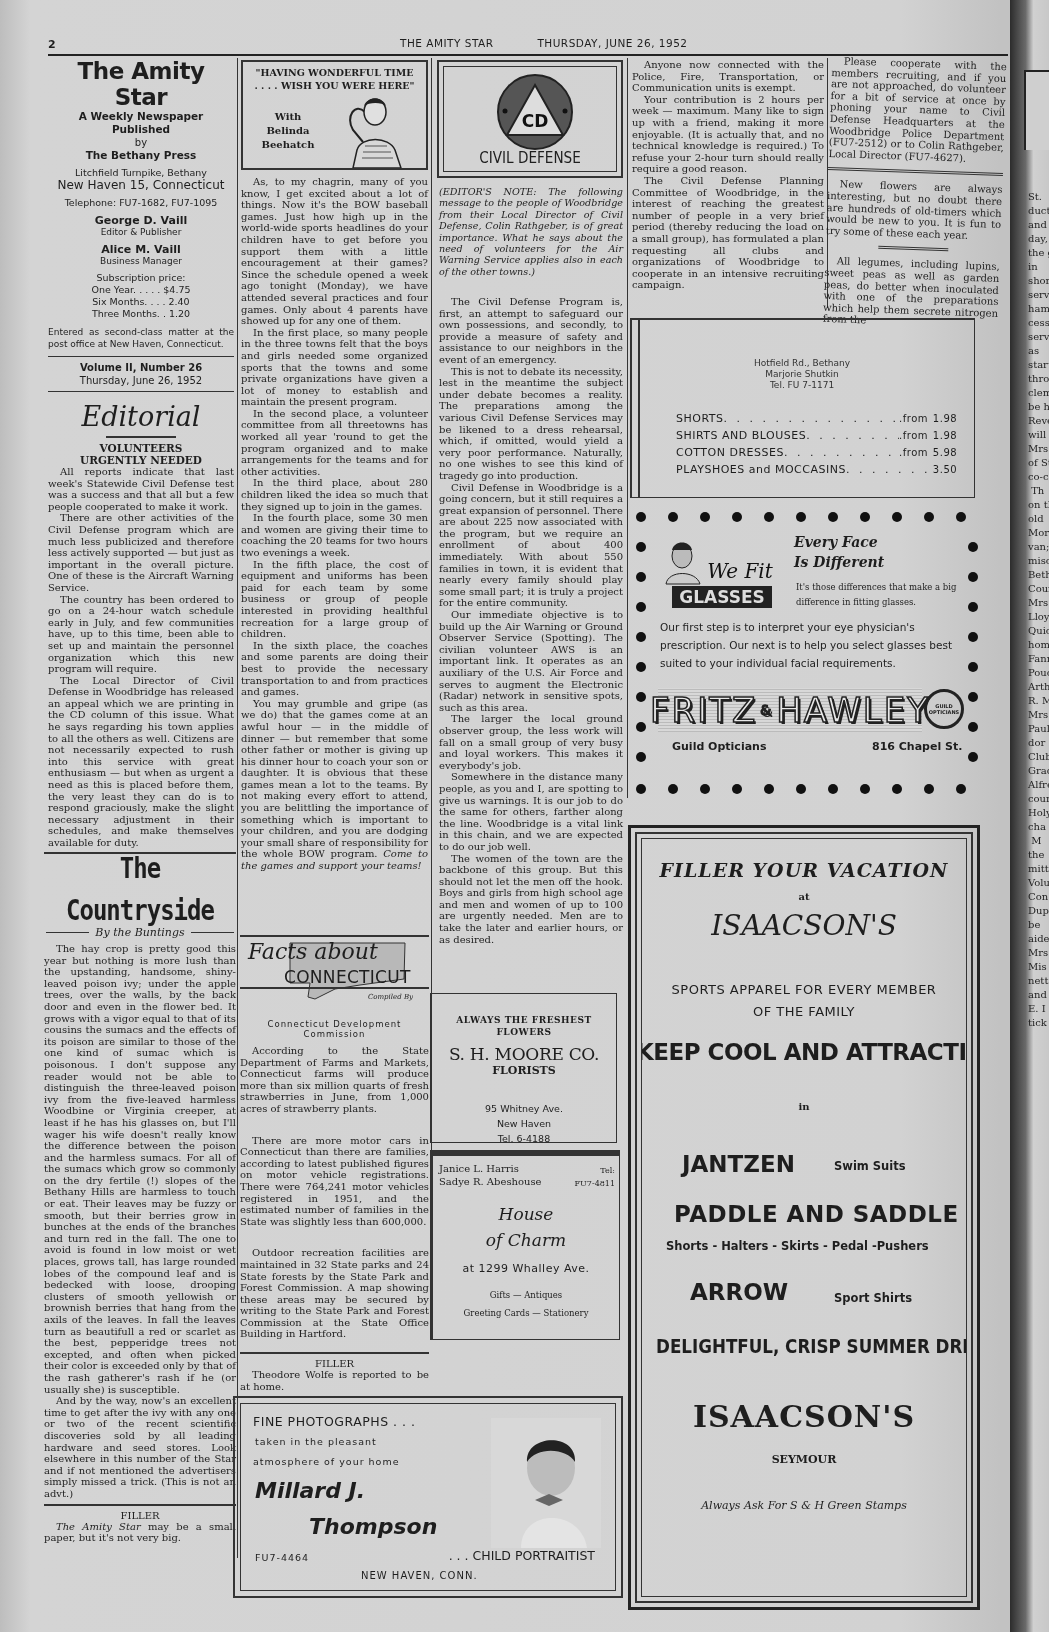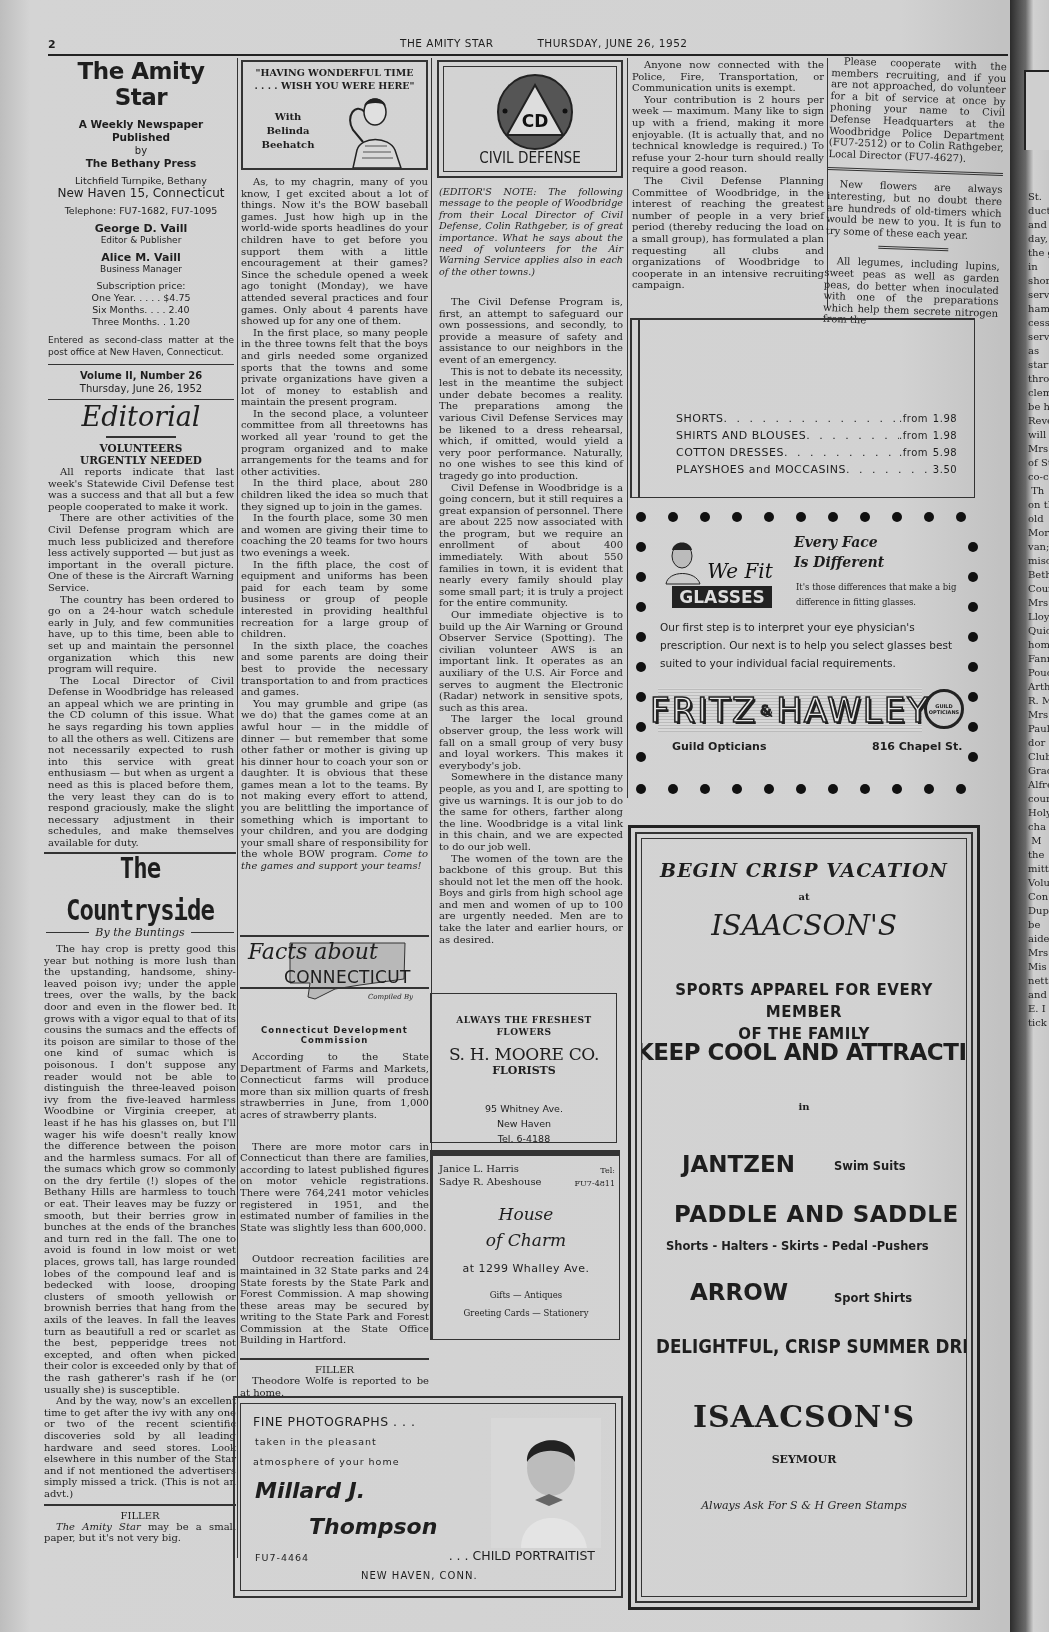--- a/index.html
+++ b/index.html
@@ -44,21 +44,21 @@
   </div>
   <div class="toprule"></div>
 
   <div class="vrule" style="left:237px;top:58px;height:1500px"></div>
   <div class="vrule" style="left:431px;top:58px;height:1280px"></div>
   <div class="vrule" style="left:627px;top:58px;height:740px"></div>
   <div class="vrule" style="left:827px;top:58px;height:250px"></div>
 
   <div class="abs" style="left:48px;top:58px;width:186px">
     <div class="mast-title">The Amity Star</div>
-    <div class="mast-line" style="margin-top:8px;font-weight:bold;font-size:10.5px">A Weekly Newspaper Published</div>
+    <div class="mast-line" style="font-weight:bold;font-size:10.5px">A Weekly Newspaper Published</div>
     <div class="mast-line">by</div>
     <div class="mast-line" style="font-weight:bold;font-size:10.5px">The Bethany Press</div>
     <div class="mast-line" style="margin-top:5px;font-size:9.5px;line-height:12px">Litchfield Turnpike, Bethany</div>
     <div class="mast-line" style="font-size:12px;line-height:12px">New Haven 15, Connecticut</div>
     <div class="mast-line" style="margin-top:5px;font-size:9.5px">Telephone: FU7-1682, FU7-1095</div>
     <div class="mast-line" style="margin-top:5px;font-weight:bold;font-size:11px">George D. Vaill</div>
     <div class="mast-line" style="font-size:9px;line-height:11px">Editor &amp; Publisher</div>
     <div class="mast-line" style="margin-top:5px;font-weight:bold;font-size:11px">Alice M. Vaill</div>
     <div class="mast-line" style="font-size:9px;line-height:11px">Business Manager</div>
     <div class="mast-line" style="margin-top:5px;font-size:9.5px;line-height:12px">Subscription price:</div>
@@ -134,21 +134,21 @@
     <div style="border-top:2px solid #333"></div>
     <div style="position:relative;height:70px">
       <svg style="position:absolute;left:40px;top:2px" width="130" height="64" viewBox="0 0 130 64">
         <path d="M10 4 L125 4 L124 40 L80 46 L55 50 L35 60 L28 58 L30 44 L10 44 Z" fill="#b8b8b8" stroke="#333" stroke-width="1"></path>
       </svg>
       <div style="position:absolute;left:8px;top:4px;font-style:italic;font-size:22px;line-height:22px;font-family:'DejaVu Serif',serif">Facts about</div>
       <div style="position:absolute;left:44px;top:30px;font-family:'DejaVu Sans',sans-serif;font-size:17px;letter-spacing:.3px">CONNECTICUT</div>
       <div style="position:absolute;left:0;right:0;top:50px;border-top:2px solid #333"></div>
       <div style="position:absolute;right:16px;top:56px;font-style:italic;font-size:7px">Compiled By</div>
     </div>
-    <div class="center sans" style="font-size:8.5px;letter-spacing:1px;font-weight:bold;margin-top:18px">Connecticut Development Commission</div>
+    <div class="center sans" style="font-size:8.5px;letter-spacing:1px;font-weight:normal;margin-top:12px">Connecticut Development Commission</div>
     <div class="body" id="facts-body" style="margin-top:6px">
         <p>According to the State Department of Farms and Markets, Connecticut farms will produce more than six million quarts of fresh strawberries in June, from 1,000 acres of strawberry plants.</p>
         <p style="margin-top: 20px;">There are more motor cars in Connecticut than there are families, according to latest published figures on motor vehicle registrations. There were 764,241 motor vehicles registered in 1951, and the estimated number of families in the State was slightly less than 600,000.</p>
         <p style="margin-top: 20px;">Outdoor recreation facilities are maintained in 32 State parks and 24 State forests by the State Park and Forest Commission. A map showing these areas may be secured by writing to the State Park and Forest Commission at the State Office Building in Hartford.</p>
       </div>
     <div class="hr2" style="margin-top:12px"></div>
     <div class="center" style="font-size:10px;line-height:11px">FILLER</div>
     <div class="body">
         <p>Theodore Wolfe is reported to be at home.</p>
       </div>
@@ -238,20 +238,25 @@
         <p>New flowers are always interesting, but no doubt there are hundreds of old-timers which would be new to you. It is fun to try some of these each year.</p>
       </div>
     <div style="width:70px;margin:8px auto;border-top:3px double #333"></div>
     <div class="body">
         <p>All legumes, including lupins, sweet peas as well as garden peas, do better when inoculated with one of the preparations which help them secrete nitrogen from the</p>
       </div>
   </div>
 
   <div class="abs" style="left:630px;top:318px;width:345px;height:180px;border-top:2px solid #333;border-right:1px solid #333;border-bottom:1px solid #333">
     <div style="position:absolute;left:0;top:0;width:10px;height:100%;border-left:2px solid #333;border-right:2px solid #333"></div>
+    <div class="center sans" style="position:absolute;left:0;right:0;top:38px;font-size:9px;line-height:11px;color:#333">
+      <div>Hotfield Rd., Bethany</div>
+      <div>Marjorie Shutkin</div>
+      <div>Tel. FU 7-1171</div>
+    </div>
     <div id="clothes-items" style="position:absolute;left:46px;right:12px;top:90px">
         <div class="clothes-row">
           <span class="lbl">SHORTS</span>
           <span class="dots">. . . . . . . . . . . . . . . . . . . . . . . . . . . . . .</span>
           <span class="from">.from</span>
           <span class="price">1.98</span>
         </div>
         <div class="clothes-row">
           <span class="lbl">SHIRTS AND BLOUSES</span>
           <span class="dots">. . . . . . . . . . . . . . . . . . . . . . . . . . . . . .</span>
@@ -334,24 +339,24 @@
         <span>HAWLEY</span>
     </div>
     <div style="position:absolute;left:292px;top:181px;width:40px;height:40px;border:3px solid #222;border-radius:50%;display:flex;align-items:center;justify-content:center;font-size:5px;text-align:center;font-family:'DejaVu Sans',sans-serif;font-weight:bold;line-height:6px;padding:4px">GUILD OPTICIANS</div>
     <div class="sans" style="position:absolute;left:40px;top:232px;font-weight:bold;font-size:11px">Guild Opticians</div>
     <div class="sans" style="position:absolute;left:240px;top:232px;font-weight:bold;font-size:11px">816 Chapel St.</div>
   </div>
 
   <div class="abs" style="left:628px;top:825px;width:352px;height:785px;border:3px solid #222;padding:4px">
     <div style="border:2px solid #333;height:100%;padding:4px">
       <div style="border:1px solid #333;height:100%;position:relative;overflow:hidden">
-        <div class="center" style="position:absolute;left:0;right:0;top:20px;font-style:italic;font-weight:bold;font-size:19px;letter-spacing:1px;font-family:'DejaVu Serif',serif">BEGIN CRISP VACATION</div>
+        <div class="center" style="position:absolute;left:0;right:0;top:20px;font-style:italic;font-weight:bold;font-size:19px;letter-spacing:1px;font-family:'DejaVu Serif',serif">FILLER YOUR VACATION</div>
         <div class="center" style="position:absolute;left:0;right:0;top:52px;font-weight:bold;font-size:10px">at</div>
         <div class="center" style="position:absolute;left:0;right:0;top:70px;font-style:italic;font-size:28px;font-family:'DejaVu Serif',serif">ISAACSON'S</div>
-        <div class="center sans" style="position:absolute;left:0;right:0;top:140px;font-weight:bold;font-size:15px;letter-spacing:.5px;line-height:22px">
+        <div class="center sans" style="position:absolute;left:0;right:0;top:140px;font-weight:normal;font-size:13px;letter-spacing:.5px;line-height:22px">
           <div>SPORTS APPAREL FOR EVERY MEMBER</div>
           <div>OF THE FAMILY</div>
         </div>
         <div class="sans" style="position:absolute;left:-6px;right:-40px;top:200px;font-weight:bold;font-size:23px;white-space:nowrap;letter-spacing:-.5px">KEEP COOL AND ATTRACTIVE</div>
         <div class="center" style="position:absolute;left:0;right:0;top:262px;font-weight:bold;font-size:10px">in</div>
         <div class="sans" style="position:absolute;left:40px;top:312px;font-weight:bold;font-size:23px">JANTZEN</div>
         <div class="sans" style="position:absolute;left:192px;top:320px;font-weight:bold;font-size:11.5px">Swim Suits</div>
         <div class="sans" style="position:absolute;left:32px;top:362px;font-weight:bold;font-size:23px;white-space:nowrap;letter-spacing:.5px">PADDLE AND SADDLE</div>
         <div class="sans" style="position:absolute;left:24px;top:400px;font-weight:bold;font-size:11.5px;white-space:nowrap">Shorts - Halters - Skirts - Pedal -Pushers</div>
         <div class="sans" style="position:absolute;left:48px;top:440px;font-weight:bold;font-size:23px">ARROW</div>

